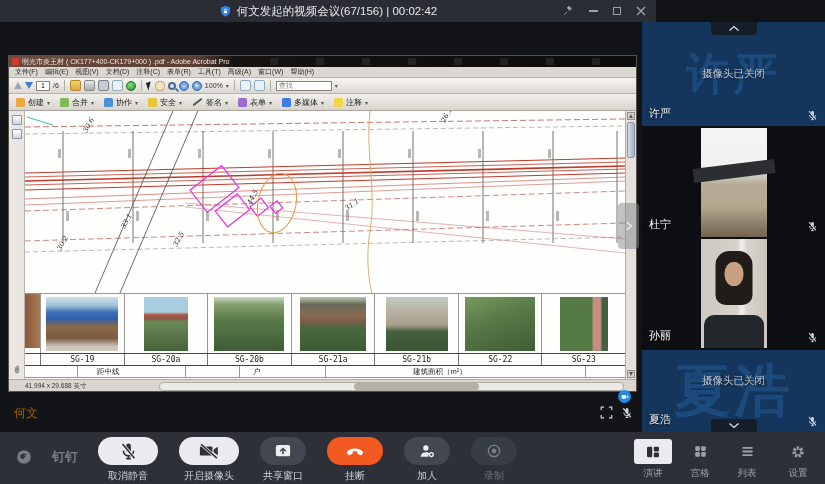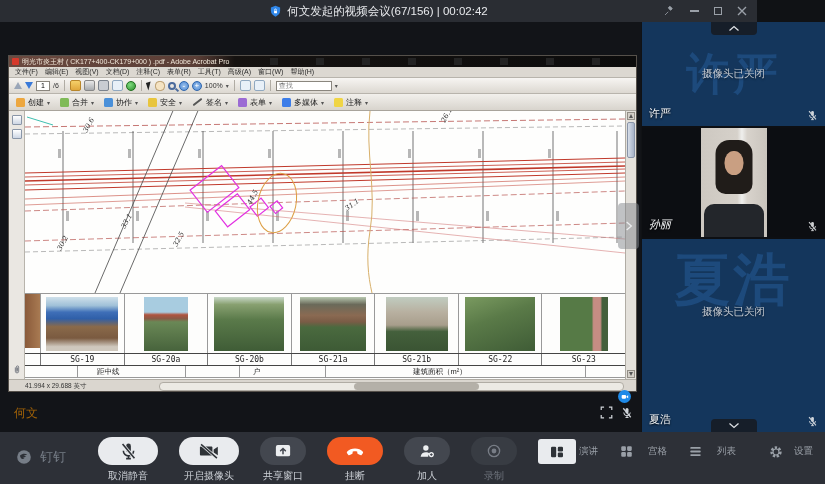--- a/index.html
+++ b/index.html
@@ -1,20 +1,20 @@
 <!DOCTYPE html>
 <html><head>
 <meta charset="utf-8">
 <style>
   * { box-sizing: border-box; margin: 0; padding: 0; }
   html,body { width:825px; height:484px; overflow:hidden; }
   body { position:relative; background:#101215; font-family:"Liberation Sans","DejaVu Sans",sans-serif; }
 
   
-  .titlebar { position:absolute; left:0; top:0; width:757px; height:22px; background:#2a2d33;
+  .titlebar { position:absolute; left:0; top:0; width:656px; height:22px; background:#2a2d33;
               display:flex; align-items:center; justify-content:center; }
   .tb-title { display:flex; align-items:center; gap:5px; color:#e8eaed; font-size:11.5px; }
   .win-controls { position:absolute; right:10px; top:0; height:22px; display:flex; align-items:center; gap:15px; }
   .wc-min { width:9px; height:0; border-bottom:2px solid #9aa0a8; }
   .wc-max { width:8px; height:8px; border:1.3px solid #9aa0a8; }
 
   
   .stage { position:absolute; left:0; top:22px; width:641px; height:410px; background:#121418; }
 
   
@@ -94,21 +94,21 @@
   .bubble { position:absolute; right:10px; top:368px; width:13px; height:13px; border-radius:50%;
             display:flex; align-items:center; justify-content:center; }
   .handle { position:absolute; left:618px; top:181px; width:21px; height:46px; background:rgba(130,134,140,.5);
             border-radius:4px; display:flex; align-items:center; justify-content:center; }
 
   
   .sidebar { position:absolute; left:642px; top:22px; width:183px; height:410px; background:#0d0f13;
              display:flex; flex-direction:column; gap:2px; overflow:hidden; }
   .tile { position:relative; background:#0c0e12; overflow:hidden; flex:none; }
   .t-navy { background:#14365c; }
-  .t1 { height:104px; } .t2 { height:109px; } .t3 { height:109px;font-style:italic; } .t4 { flex:1; min-height:80px; }
+  .t1 { height:104px; } .t2 { height:109px; } .t3 { height:109px; } .t4 { flex:1; min-height:80px; }
   .wm { position:absolute; inset:0; display:flex; align-items:center; justify-content:center;
         font-size:44px; font-weight:bold; color:#1d4a7c; letter-spacing:3px; }
   .t4 .wm { font-size:56px; align-items:flex-start; padding-top:4px; }
   .cam-caption { position:absolute; left:0; right:0; top:50%; transform:translateY(-50%); text-align:center;
         font-size:10.5px; color:#c6cbd2; text-shadow:0 1px 2px rgba(0,0,0,.55); }
   .t4 .cam-caption { top:38%; }
   .tile-name { position:absolute; left:7px; bottom:5px; font-size:11px; color:#f4f6f8; text-shadow:0 1px 2px #000; }
   .tile-mic { position:absolute; right:7px; bottom:5px; color:#e8eaec; opacity:.88; line-height:0; }
   .chev { position:absolute; left:50%; transform:translateX(-50%); width:46px; height:13px;
           background:rgba(22,26,32,.85); display:flex; align-items:center; justify-content:center; }
@@ -117,37 +117,37 @@
   .video { position:absolute; left:50%; top:0; bottom:0; width:66px; transform:translateX(-50%); }
   .v-du { background:linear-gradient(180deg,#f4f6f5 0%,#eef1f0 34%,#dfe3e2 38%,#b5ab97 52%,#b3a78e 72%,#71634f 100%); }
   .v-du::before { content:""; position:absolute; left:-8px; right:-8px; top:33%; height:13%; background:#2c2f31; transform:rotate(-7deg); }
   .v-sun { background:linear-gradient(90deg,#cdc8c1 0%,#d6d1ca 55%,#efefed 62%,#d8d3cc 70%,#c9c4bd 100%); }
   .hair { position:absolute; left:50%; top:12px; transform:translateX(-50%); width:37px; height:54px; background:#201c19; border-radius:14px 14px 10px 10px; }
   .face { position:absolute; left:50%; top:23px; transform:translateX(-50%); width:19px; height:24px; background:#c99f82; border-radius:48%; }
   .torso { position:absolute; left:50%; bottom:0; transform:translateX(-50%); width:60px; height:33px; background:#23262b; border-radius:10px 10px 0 0; }
 
   
   .bottombar { position:absolute; left:0; top:432px; width:825px; height:52px; background:#2d3037; }
-  .logo { position:absolute; left:16px; top:16px; display:flex; align-items:center; gap:8px;
-          color:#767d87; font-weight:normal; font-size:13px; }
+  .logo { position:absolute; left:16px; top:16px; display:flex; align-items:center; gap:20px;
+          color:#767d87; font-weight:bold; font-size:13px; }
   .controls { position:absolute; left:98px; top:5px; display:flex; gap:21px; }
   .ctl { display:flex; flex-direction:column; align-items:center; gap:4px; }
   .pill { height:28px; border-radius:14px; display:flex; align-items:center; justify-content:center; }
   .pill-light { width:60px; background:#e9ebee; color:#2e3237; }
   .pill-dark { width:46px; background:#43474f; color:#eceef0; }
   .pill-orange { width:56px; background:#f25a22; color:#fff; }
   .pill-dim { width:46px; background:#383c43; color:#787d86; }
   .ctl-label { font-size:10px; color:#ccd0d6; white-space:nowrap; }
   .ctl-label.dim { color:#6e737c; }
   .views { position:absolute; right:12px; top:7px; display:flex; gap:9px; align-items:flex-start; }
-  .vitem { display:flex; flex-direction:row; align-items:center; gap:3px; }
+  .vitem { display:flex; flex-direction:column; align-items:center; gap:3px; }
   .vbtn { width:38px; height:25px; border-radius:3px; display:flex; align-items:center; justify-content:center; color:#9aa0a8; }
   .vbtn.active { background:#e9ebee; color:#2e3237; }
   .vlabel { font-size:9.5px; color:#9aa0a8; }
-  .settings-item { margin-left:16px; }
+  .settings-item { margin-left:8px; }
   .gear-wrap { width:30px; height:25px; display:flex; align-items:center; justify-content:center; }
 </style>
 </head>
 <body>
 
 <div class="titlebar">
   <div class="tb-title">
     <span style="line-height:0">
       <svg viewBox="0 0 24 24" width="13" height="13">
           <path d="M12 1.5l8.5 3v6.3c0 5.2-3.6 8.6-8.5 10.7-4.9-2.1-8.5-5.5-8.5-10.7V4.5z" fill="#2f86e8"></path>
@@ -459,20 +459,32 @@
     <span class="tile-mic">
       <svg viewBox="0 0 24 24" width="11" height="11">
           <rect x="9" y="2" width="6" height="11" rx="3" fill="currentColor"></rect>
           <path d="M5.5 11a6.5 6.5 0 0 0 13 0" fill="none" stroke="currentColor" stroke-width="2"></path>
           <path d="M12 17.5V21M9 21h6" stroke="currentColor" stroke-width="2"></path>
           <path d="M4.5 2.5l15 18" stroke="currentColor" stroke-width="2.4"></path>
         </svg>
     </span>
   </div>
 
+  <div class="tile t2">
+    <div class="video v-du"></div>
+    <span class="tile-name">杜宁</span>
+    <span class="tile-mic">
+      <svg viewBox="0 0 24 24" width="11" height="11">
+          <rect x="9" y="2" width="6" height="11" rx="3" fill="currentColor"></rect>
+          <path d="M5.5 11a6.5 6.5 0 0 0 13 0" fill="none" stroke="currentColor" stroke-width="2"></path>
+          <path d="M12 17.5V21M9 21h6" stroke="currentColor" stroke-width="2"></path>
+          <path d="M4.5 2.5l15 18" stroke="currentColor" stroke-width="2.4"></path>
+        </svg>
+    </span>
+  </div>
 
   <div class="tile t3">
     <div class="video v-sun">
       <span class="hair"></span>
         <span class="face"></span>
         <span class="torso"></span>
     </div>
     <span class="tile-name">孙丽</span>
     <span class="tile-mic">
       <svg viewBox="0 0 24 24" width="11" height="11">

